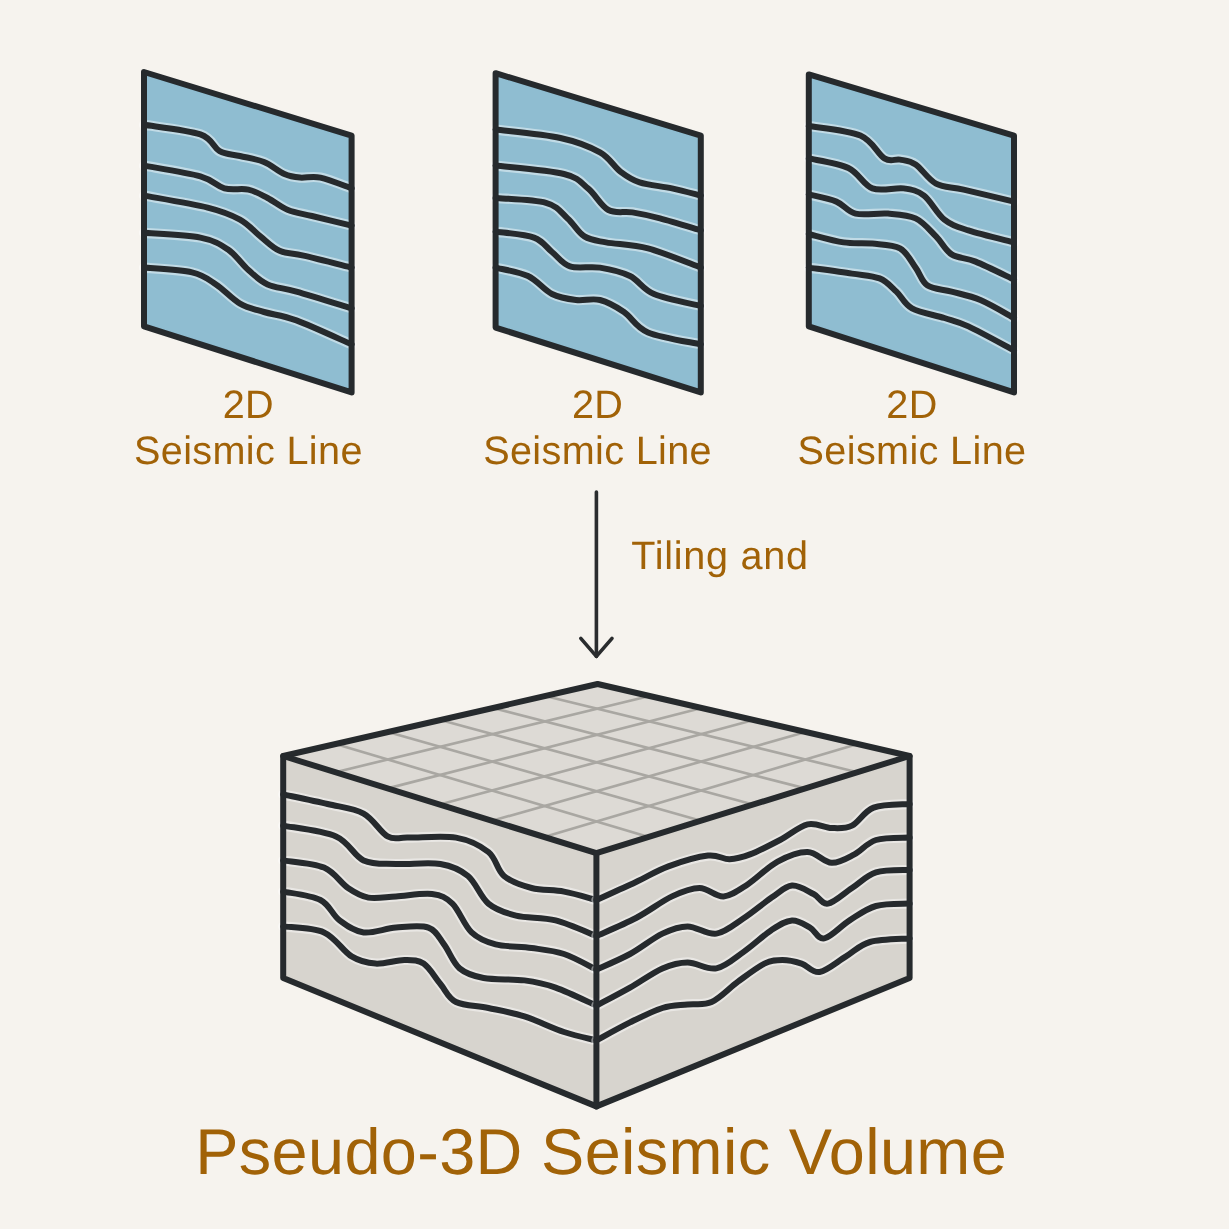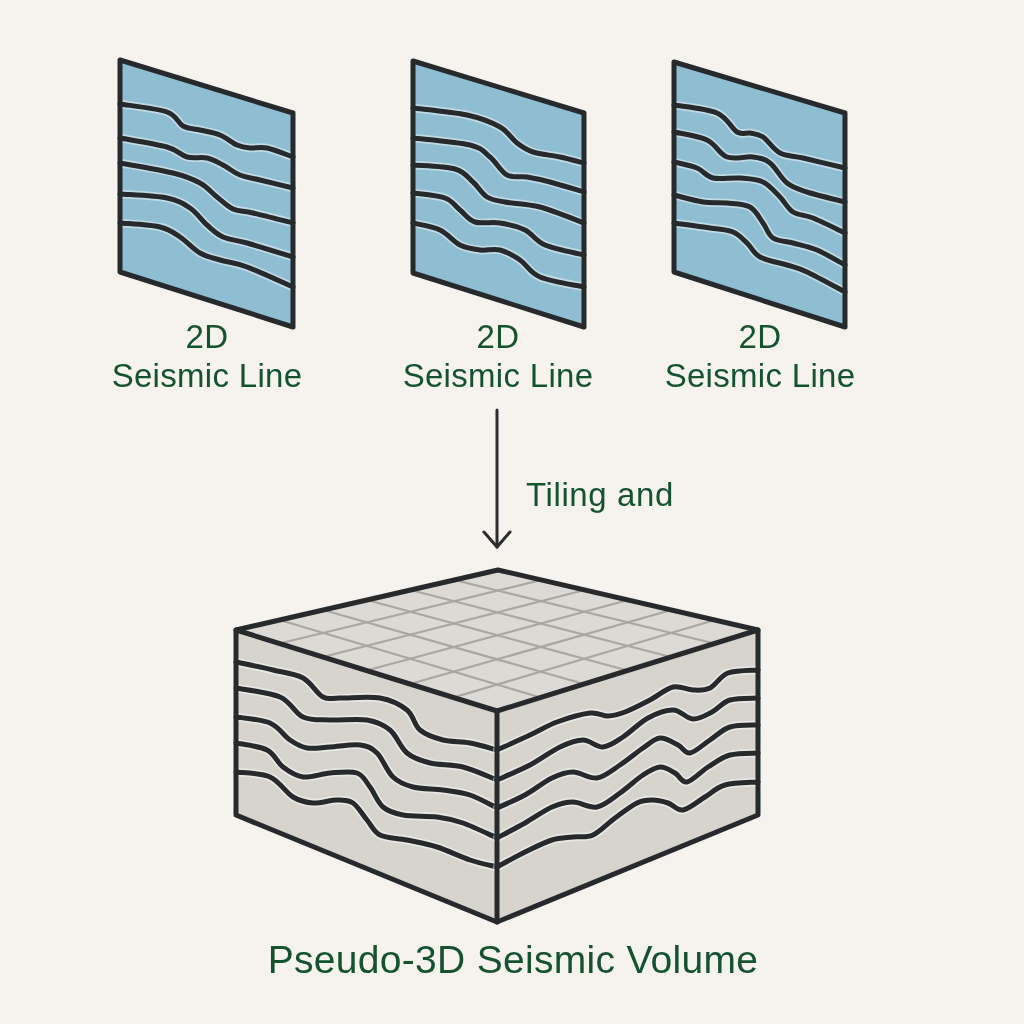--- a/index.html
+++ b/index.html
@@ -9,21 +9,21 @@
       height: 1024px;
       background: #f6f3ee;
       overflow: hidden;
     }
     #canvas {
       position: relative;
       width: 1024px;
       height: 1024px;
       background: #f6f3ee;
       font-family: "Liberation Sans", "DejaVu Sans", sans-serif;
-      color: #14532d;
+      color: #a16207;
     }
     svg.art {
       position: absolute;
       left: 0;
       top: 0;
       width: 1024px;
       height: 1024px;
     }
     .panel-fill { fill: #8fbdd1; }
     .outline {
@@ -69,33 +69,32 @@
       letter-spacing: 0.3px;
     }
     .label span { display: block; }
     .process-label {
       position: absolute;
       left: 526px;
       top: 444px;
       font-size: 33px;
       line-height: 38px;
       letter-spacing: 0.6px;
-      margin-top: 32px;
     }
     .process-label span { display: block; }
     .title {
       position: absolute;
       left: 0;
       width: 1002px;
       top: 934px;
       text-align: center;
-      font-size: 39px;
+      font-size: 54px;
       line-height: 52px;
       letter-spacing: 0.3px;
-      padding-left: 12px;
+      padding-left: 0;
     }
   </style>
 </head>
 <body>
 
 <div id="canvas">
 
   <svg class="art" viewBox="0 0 1024 1024">
 
     <g>

